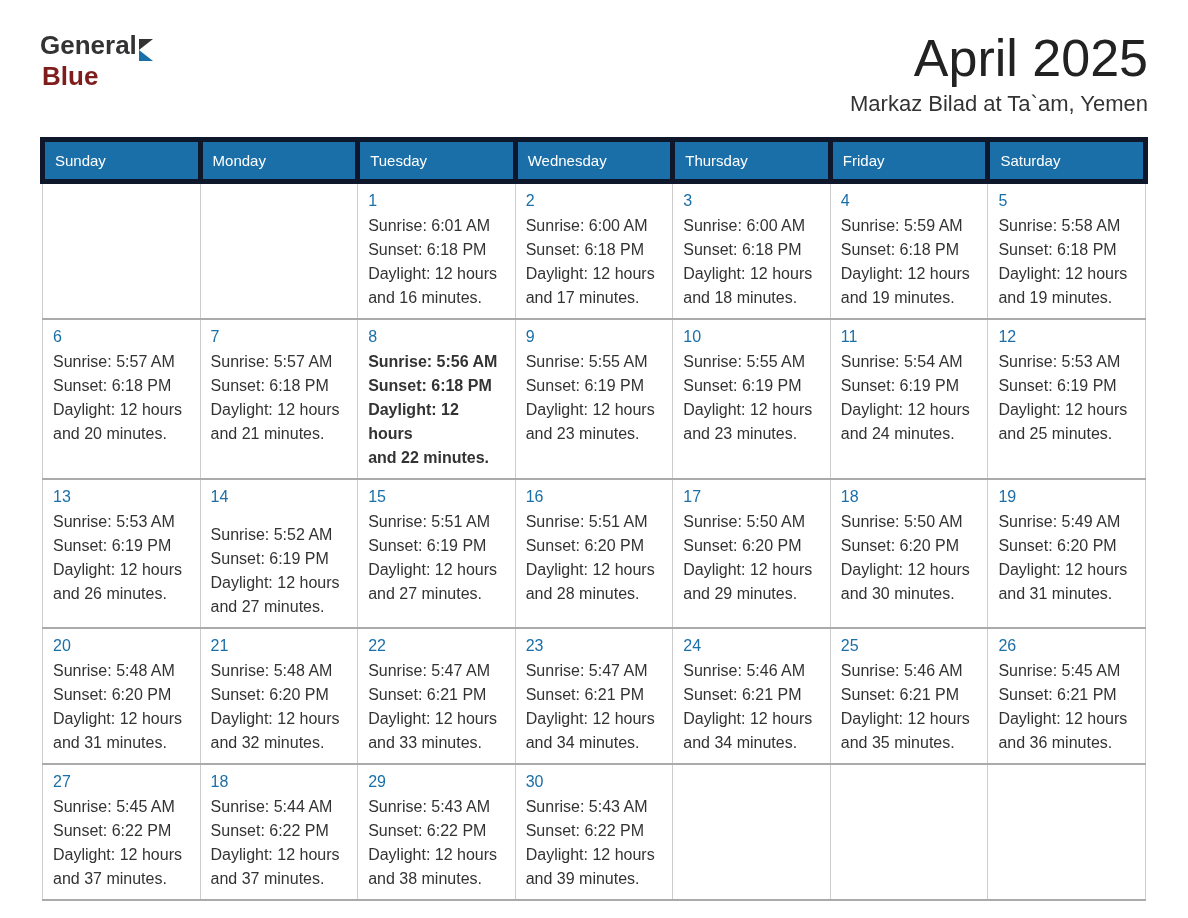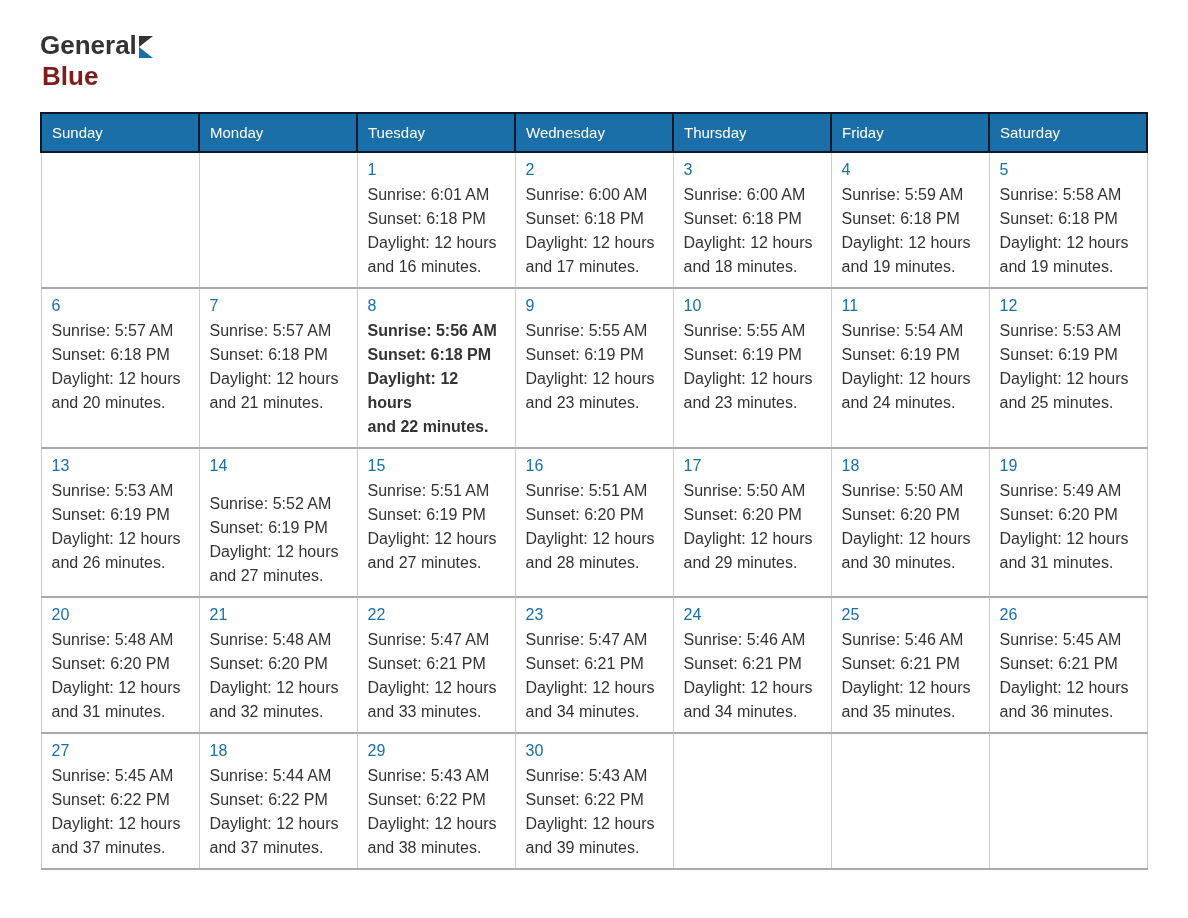--- a/index.html
+++ b/index.html
@@ -50,21 +50,21 @@
       width: 100%;
       border-collapse: collapse;
     }
     .calendar thead tr th {
       background-color: #1a6fa8;
       color: #fff;
       padding: 10px 10px;
       font-size: 15px;
       font-weight: normal;
       text-align: left;
-      border: 2px solid #0f172a;
+      border: 5px solid #0f172a;
     }
     .calendar tbody tr td {
       vertical-align: top;
       padding: 8px 10px;
       border: 1px solid #ccc;
       font-size: 12.5px;
       color: #333;
       width: 14.28%;
       height: 100px;
     }
@@ -86,29 +86,33 @@
     .calendar tbody tr {
       border-bottom: 2px solid #aaa;
     }
   </style>
 </head>
 <body>
 
 <div class="header">
   <div class="logo">
     <div style="display:flex;flex-direction:column;align-items:flex-start;">
-      <div style="display:flex;align-items:center;">
+      <div style="display:flex;align-items:flex-end;">
         <span class="logo-text-general">General</span>
         <div style="display:flex;flex-direction:column;margin-left:2px;margin-top:2px;">
           <div style="width:0;height:0;border-left:14px solid #333;border-right:0;border-top:0;border-bottom:11px solid transparent;"></div>
           <div style="width:0;height:0;border-left:14px solid #1a6fa8;border-right:0;border-top:11px solid transparent;border-bottom:0;"></div>
         </div>
       </div>
       <span class="logo-blue" style="margin-left:2px;">Blue</span>
     </div>
+  </div>
+  <div class="title-block">
+    <h1>April 2025</h1>
+    <h2>Markaz Bilad at Ta`am, Yemen</h2>
   </div>
 </div>
 
 <table class="calendar">
   <thead>
     <tr>
     <th>Sunday</th>
         <th>Monday</th>
         <th>Tuesday</th>
         <th>Wednesday</th>

